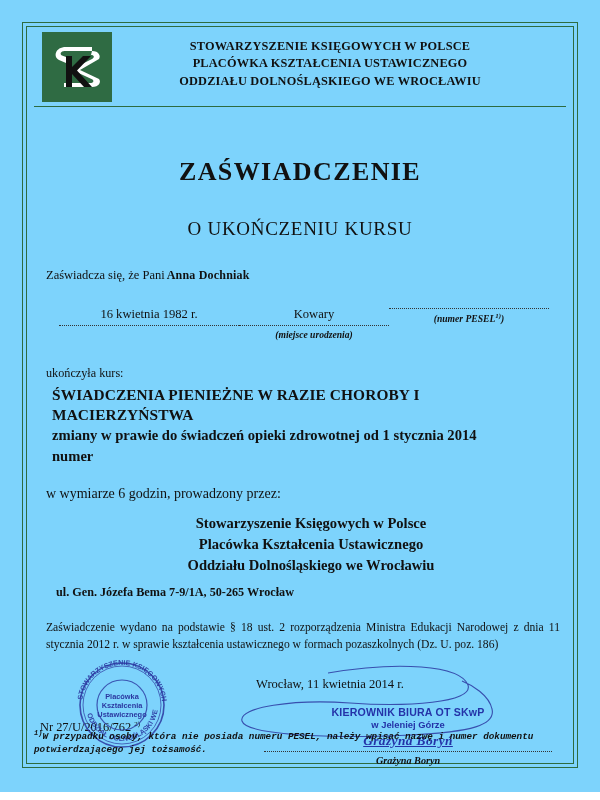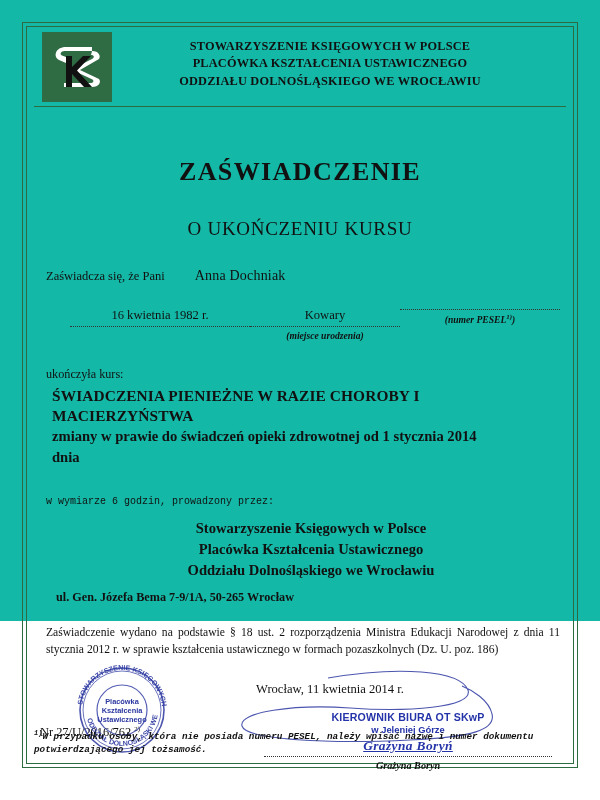--- a/index.html
+++ b/index.html
@@ -5,23 +5,23 @@
   html,body{margin:0;padding:0;}
   body{
     width:600px;height:800px;
     background:#ffffff;
     font-family:"Liberation Serif", serif;
     color:#111111;
     overflow:hidden;
   }
   .page{
     position:relative;
-    width:600px;height:621px;
+    width:600px;height:792px;
     box-sizing:border-box;
-    background:#14b8a6;
+    background:#7dd3fc;
   }
   
   .frame-outer{
     position:absolute;
     left:22px;top:22px;
     width:556px;height:746px;
     border:1.5px solid #2d6b40;
     box-sizing:border-box;
   }
   .frame-inner{
@@ -89,30 +89,30 @@
 
   
   .name-row{
     margin-top:28px;
     padding-left:12px;
     display:flex;
     align-items:baseline;
   }
   .name-lead{font-size:12.5px;}
   .name-value{
-    font-size:14px;font-weight:normal;
-    margin-left:30px;
+    font-size:12px;font-weight:bold;
+    margin-left:2px;
     letter-spacing:0.2px;
   }
 
   
   .data-row{
     margin-top:24px;
     display:flex;
-    justify-content:flex-end;
+    justify-content:center;
     padding:0 6px 0 14px;
   }
   .data-cell{text-align:center;}
   .data-cell .val{
     font-size:12.6px;
     padding:0 6px 2px 6px;
     white-space:nowrap;
   }
   .dotline{
     border-bottom:1.4px dotted #333;
@@ -144,24 +144,23 @@
   .course .l1{
     font-weight:bold;font-size:15.4px;
     line-height:1.28;letter-spacing:0.1px;
   }
   .course .l2{
     font-weight:bold;font-size:14.6px;
     line-height:1.3;margin-top:2px;
   }
 
   .lead2{
-    margin-top:29px;
+    margin-top:20px;
     padding-left:12px;
-    font-size:10px;
-    font-family:Liberation Mono, monospace;
+    font-size:14px;
   }
   .org-block{
     margin-top:11px;
     text-align:center;
     padding-left:22px;
   }
   .org-block div{
     font-weight:bold;font-size:14.6px;
     line-height:1.42;
   }
@@ -322,21 +321,21 @@
         <div class="dotline"></div>
         <div class="cap"><span>(numer PESEL</span><sup>1)</sup><span>)</span></div>
       </div>
     </div>
 
     <div class="lead">ukończyła kurs:</div>
     <div class="course">
       <div class="l1">ŚWIADCZENIA PIENIEŻNE W RAZIE CHOROBY I</div>
       <div class="l1">MACIERZYŃSTWA</div>
       <div class="l2">zmiany w prawie do świadczeń opieki zdrowotnej od 1 stycznia 2014</div>
-      <div class="l2">dnia</div>
+      <div class="l2">numer</div>
     </div>
 
     <div class="lead2">w wymiarze 6 godzin, prowadzony przez:</div>
     <div class="org-block">
       <div>Stowarzyszenie Księgowych w Polsce</div>
       <div>Placówka Kształcenia Ustawicznego</div>
       <div>Oddziału Dolnośląskiego we Wrocławiu</div>
     </div>
     <div class="addr">ul. Gen. Józefa Bema 7-9/1A, 50-265 Wrocław</div>
 

